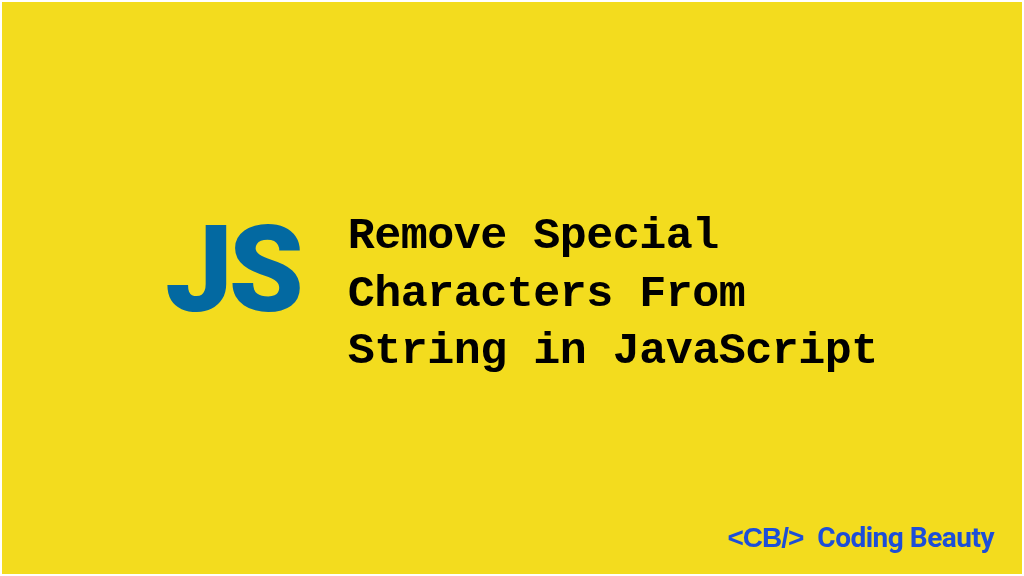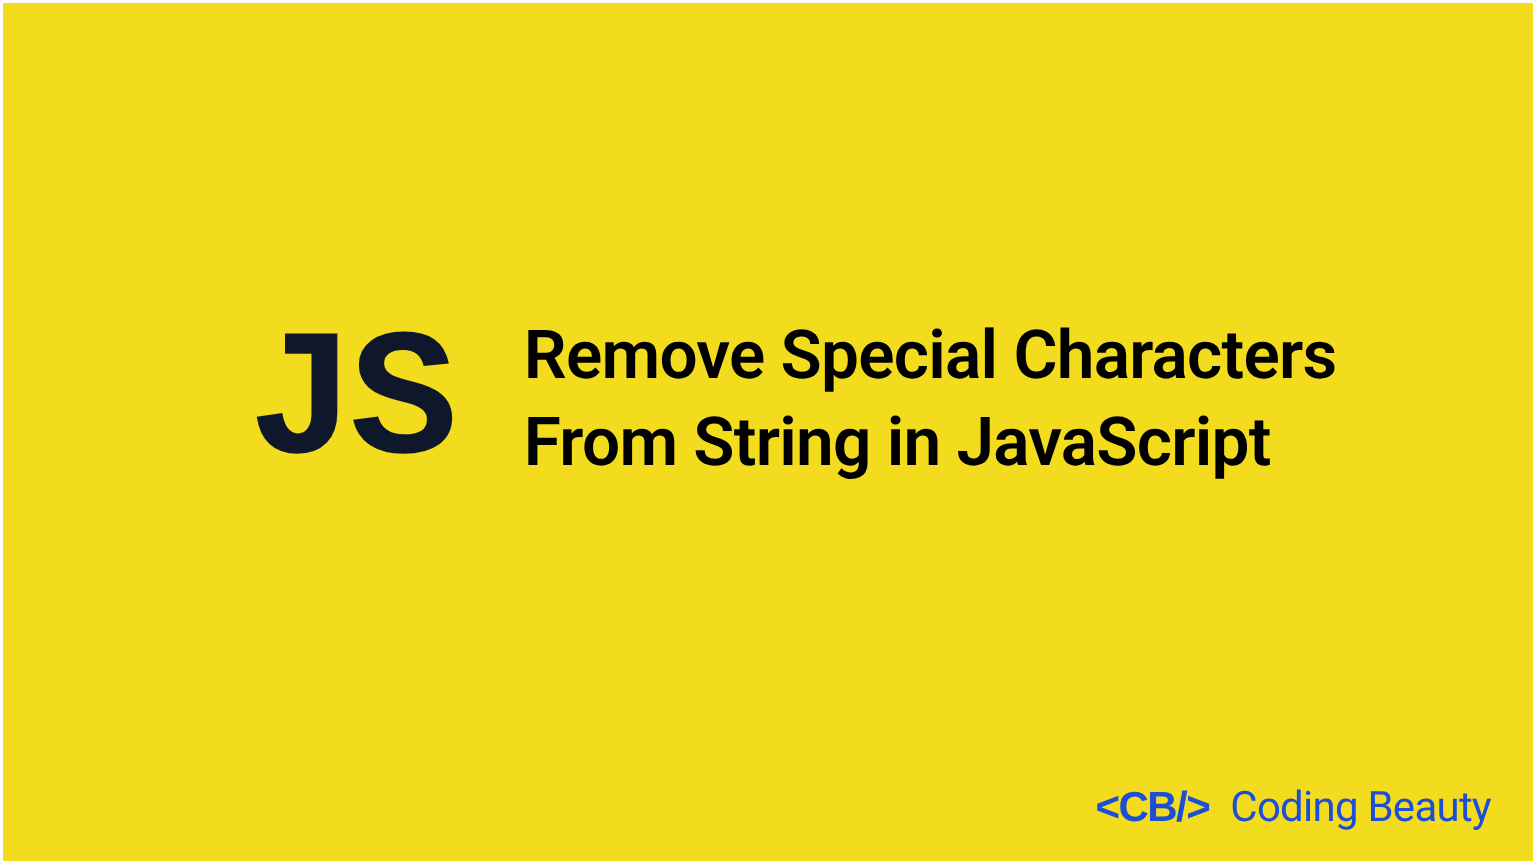--- a/index.html
+++ b/index.html
@@ -24,51 +24,51 @@
       position: absolute;
       top: 36%;
       left: 16%;
       display: flex;
       align-items: flex-start;
       gap: 48px;
     }
     .logo {
       font-weight: 900;
       font-size: 120px;
-      color: #0f172a;
+      color: #0369a1;
       letter-spacing: -4px;
       line-height: 0.9;
       margin-top: 8px;
-      font-family: Liberation Mono, monospace;
     }
     .title {
       font-weight: 600;
       font-size: 45px;
       color: #000000;
       line-height: 1.28;
       letter-spacing: -0.5px;
       max-width: 570px;
+      font-family: Liberation Mono, monospace;
     }
     .attribution {
       position: absolute;
       bottom: 20px;
       right: 28px;
       color: #1d4ed8;
       font-size: 28px;
       display: flex;
       align-items: center;
       gap: 14px;
     }
     .attribution .tag {
       font-weight: 700;
       font-family: "Segoe UI", Arial, sans-serif;
       letter-spacing: -1px;
     }
     .attribution .brand {
-      font-weight: 400;
+      font-weight: 700;
       letter-spacing: -0.5px;
     }
   </style>
 </head>
 <body>
 
 <div class="banner">
   <div class="content">
     <div class="logo">JS</div>
     <div class="title">Remove Special Characters From String in JavaScript</div>

